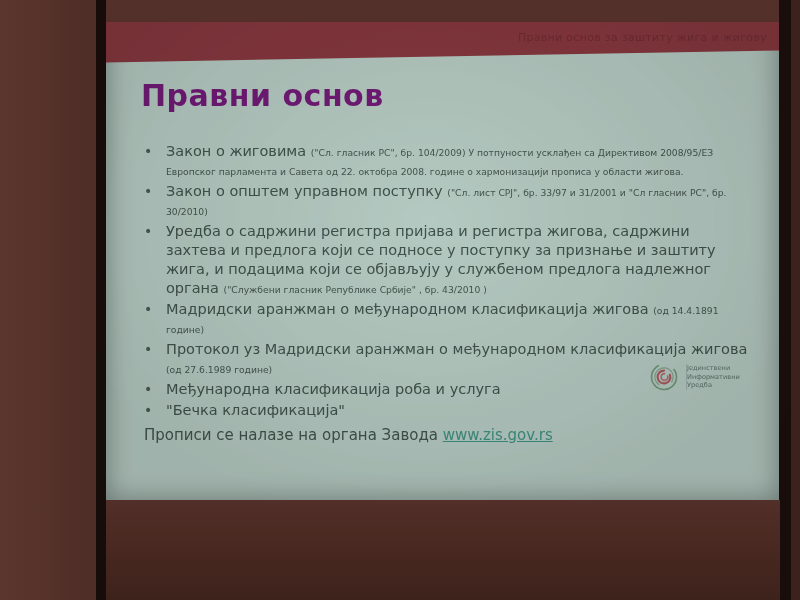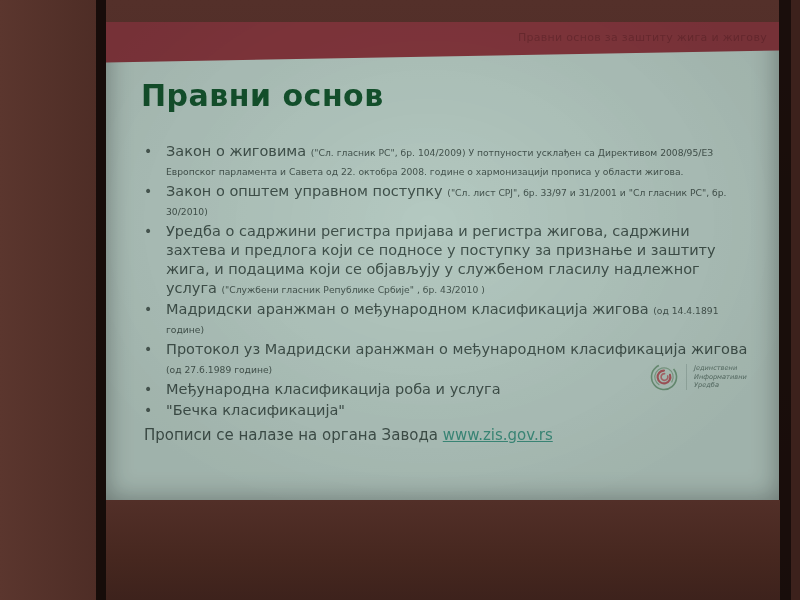--- a/index.html
+++ b/index.html
@@ -31,39 +31,39 @@
   .banner-skew{position:absolute;left:0;top:0;width:673px;height:42px;
       overflow:hidden;}
   .banner-inner{position:absolute;left:0;top:0;width:673px;height:46px;
       background:#85373e;
       clip-path:polygon(0 0,100% 0,100% 62%,0 88%);}
   .banner-title{position:absolute;right:12px;top:9px;
       font-size:11px;color:#5e2228;opacity:.55;letter-spacing:.3px;
       white-space:nowrap;}
 
   .slide-title{position:absolute;left:35px;top:56px;
-      font-size:30px;font-weight:bold;color:#14532d;letter-spacing:.5px;}
+      font-size:30px;font-weight:bold;color:#701a75;letter-spacing:.5px;}
 
   .bullets{position:absolute;left:32px;top:120px;width:610px;}
   .b-row{display:flex;margin-bottom:2px;}
   .b-dot{width:22px;flex:0 0 22px;color:#4a5a54;font-size:14px;line-height:19px;
       text-align:left;padding-left:6px;}
   .b-body{flex:1;color:#40514b;font-size:14.5px;line-height:19px;}
   .small{font-size:9.2px;line-height:12px;color:#44544e;}
   .b-body .small{letter-spacing:0;}
 
   .footer-line{position:absolute;left:38px;top:404px;
       font-size:15px;color:#40514b;}
   .link{color:#3e8f7e;}
 
   
   .logo{position:absolute;left:543px;top:340px;display:flex;align-items:center;}
   .logo-mark{position:relative;width:30px;height:30px;flex:0 0 30px;}
-  .logo-text{margin-left:7px;padding-left:7px;border-left:1px solid #9ab0a8;
-      font-size:6.6px;line-height:8.4px;color:#5a7168;font-style:italic;}
+  .logo-text{margin-left:7px;border-left:1px solid #9ab0a8;
+      font-size:6.6px;line-height:8.4px;color:#5a7168;}
 
   
   .grain{position:absolute;inset:0;pointer-events:none;
       background:
         radial-gradient(ellipse at 48% 42%,rgba(255,255,255,.06) 0%,rgba(0,0,0,.14) 78%);
       mix-blend-mode:multiply;opacity:.8;}
 </style>
 </head>
 <body>
 
@@ -96,21 +96,21 @@
         <div class="b-dot">•</div>
         <div class="b-body">
           <span>Закон о општем управном поступку</span>
           <span class="small">("Сл. лист СРЈ", бр. 33/97 и 31/2001 и "Сл гласник РС", бр. 30/2010)</span>
         </div>
       </div>
 
       <div class="b-row">
         <div class="b-dot">•</div>
         <div class="b-body">
-          <span>Уредба о садржини регистра пријава и регистра жигова, садржини захтева и предлога који се подносе у поступку за признање и заштиту жига, и подацима који се објављују у службеном гласилу надлежног услуга</span>
+          <span>Уредба о садржини регистра пријава и регистра жигова, садржини захтева и предлога који се подносе у поступку за признање и заштиту жига, и подацима који се објављују у службеном предлога надлежног органа</span>
           <span class="small">("Службени гласник Републике Србије" ,  бр. 43/2010 )</span>
         </div>
       </div>
 
       <div class="b-row">
         <div class="b-dot">•</div>
         <div class="b-body">
           <span>Мадридски аранжман о међународном класификација жигова</span>
           <span class="small">(од 14.4.1891 године)</span>
         </div>

